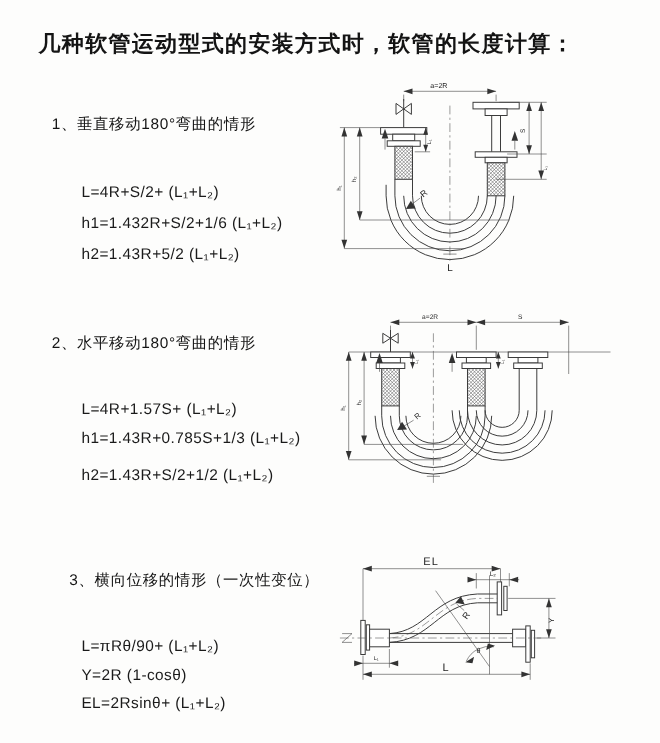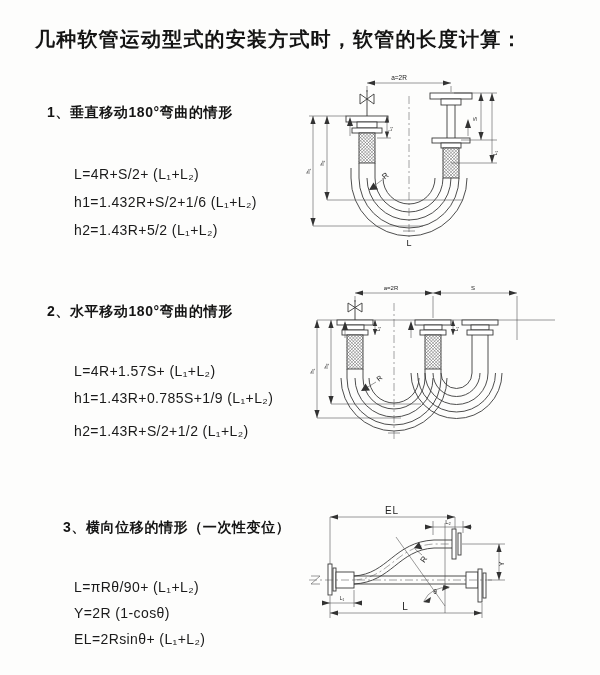--- a/index.html
+++ b/index.html
@@ -3,21 +3,21 @@
 <meta charset="utf-8">
 <style>
   html,body{margin:0;padding:0;}
   body{
     width:600px;height:675px;position:relative;overflow:hidden;
     background:#fdfdfc;
     font-family:"Liberation Sans",sans-serif;
     color:#1b1b1b;
   }
   .title{position:absolute;left:35px;top:26px;font-size:20px;font-weight:bold;letter-spacing:1.2px;color:#141414;}
-  .sec-h{position:absolute;font-size:14px;font-weight:bold;letter-spacing:0.6px;color:#141414;text-align:center;}
+  .sec-h{position:absolute;font-size:14px;font-weight:normal;letter-spacing:0.6px;color:#141414;text-align:center;}
   .formula{position:absolute;font-size:14px;letter-spacing:0.4px;color:#1a1a1a;margin-top:32px;}
   svg{position:absolute;}
   svg text{font-family:"Liberation Sans",sans-serif;fill:#222;}
   .med{stroke:#3a3a3a;stroke-width:0.9;fill:none;}
   .medf{stroke:#3a3a3a;stroke-width:0.9;fill:#fff;}
   .thin{stroke:#474747;stroke-width:0.55;fill:none;}
   .cl{stroke:#5a5a5a;stroke-width:0.55;fill:none;stroke-dasharray:8 3 2 3;}
   .arr{fill:#333;stroke:none;}
 </style>
 </head>
@@ -25,21 +25,21 @@
 
 <div class="title">几种软管运动型式的安装方式时，软管的长度计算：</div>
 
 <div class="sec-h" style="left:47px;top:104px">1、垂直移动180°弯曲的情形</div>
 <div class="formula" style="left:74px;top:134px">L=4R+S/2+ (L₁+L₂)</div>
 <div class="formula" style="left:74px;top:162px">h1=1.432R+S/2+1/6 (L₁+L₂)</div>
 <div class="formula" style="left:74px;top:190px">h2=1.43R+5/2 (L₁+L₂)</div>
 
 <div class="sec-h" style="left:47px;top:303px">2、水平移动180°弯曲的情形</div>
 <div class="formula" style="left:74px;top:331px">L=4R+1.57S+ (L₁+L₂)</div>
-<div class="formula" style="left:74px;top:358px">h1=1.43R+0.785S+1/9 (L₁+L₂)</div>
+<div class="formula" style="left:74px;top:358px">h1=1.43R+0.785S+1/3 (L₁+L₂)</div>
 <div class="formula" style="left:74px;top:391px">h2=1.43R+S/2+1/2 (L₁+L₂)</div>
 
 <div class="sec-h" style="left:63px;top:519px">3、横向位移的情形（一次性变位）</div>
 <div class="formula" style="left:74px;top:547px">L=πRθ/90+ (L₁+L₂)</div>
 <div class="formula" style="left:74px;top:573px">Y=2R (1-cosθ)</div>
 <div class="formula" style="left:74px;top:599px">EL=2Rsinθ+ (L₁+L₂)</div>
 
 <svg style="left:303px;top:68px" width="200" height="192" viewBox="0 0 200 192">
 
   <g>

